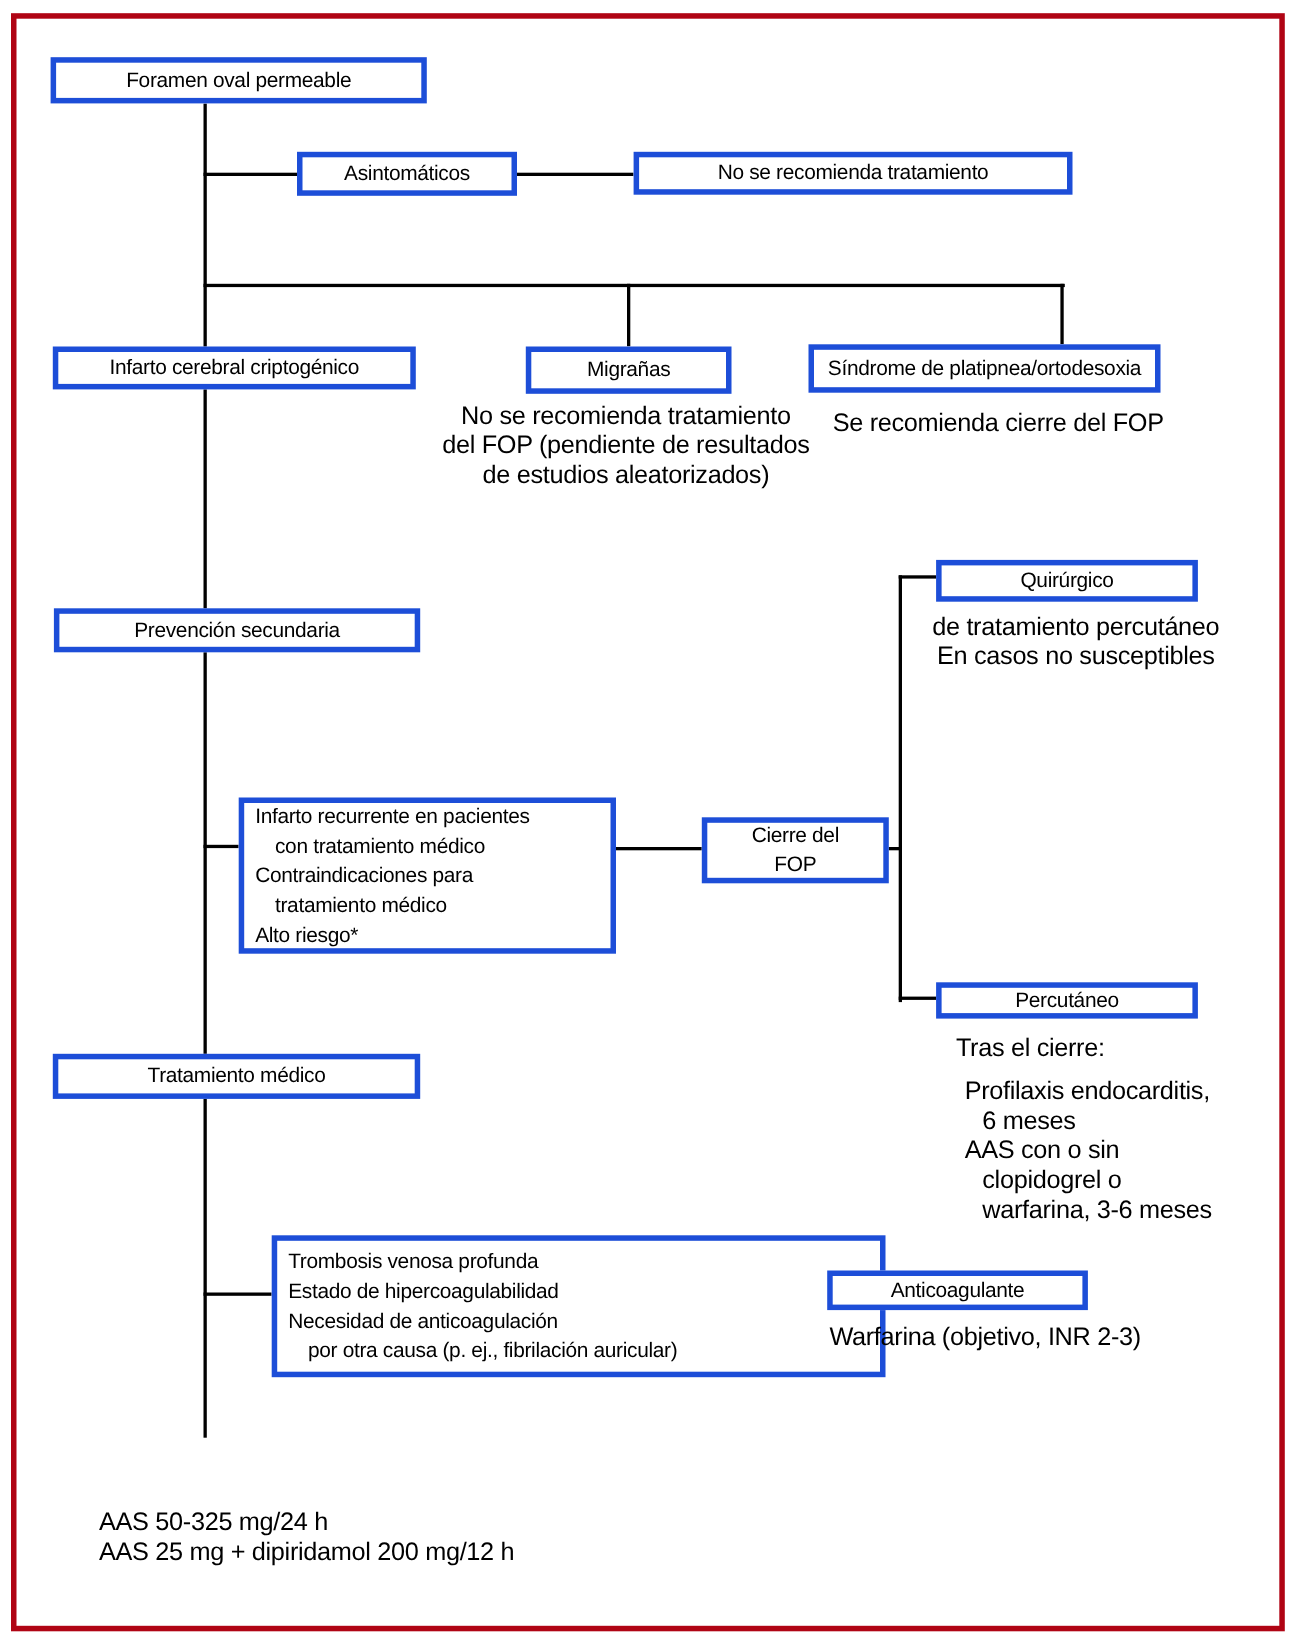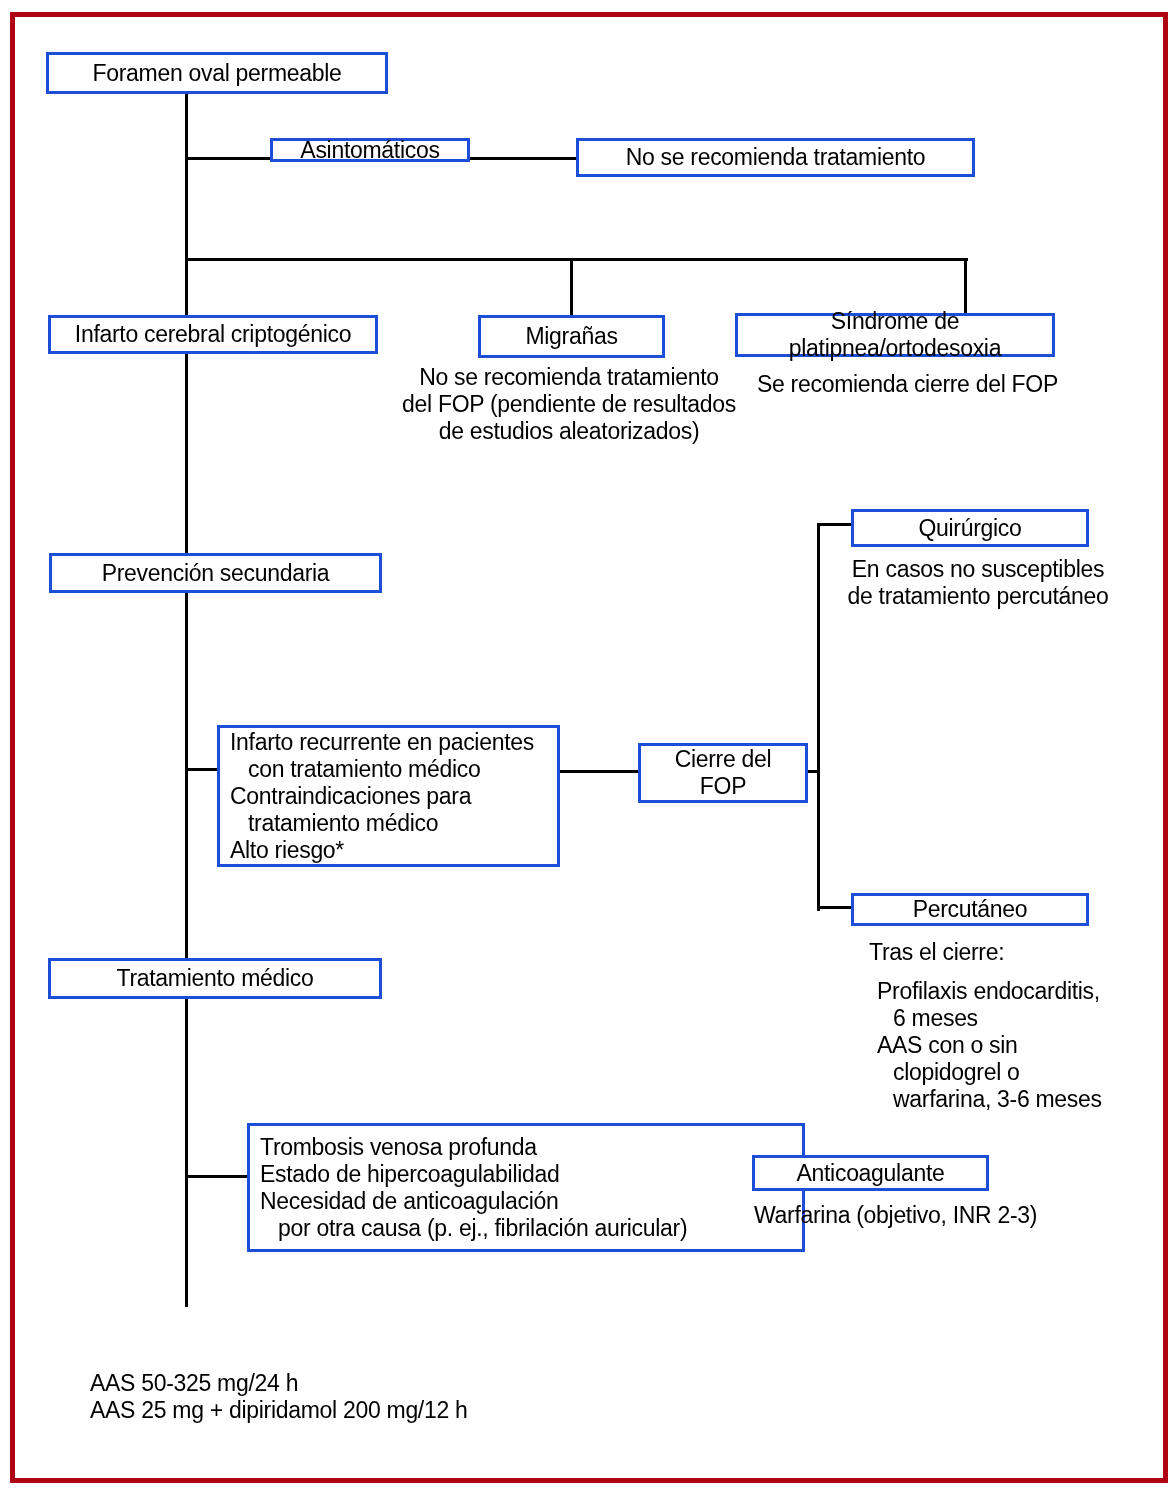--- a/index.html
+++ b/index.html
@@ -9,23 +9,23 @@
     color:#000;overflow:hidden;letter-spacing:-0.3px;
   }
   .frame{
     position:absolute;left:10px;top:12px;width:1158px;height:1471px;
     border:5px solid #b00414;box-sizing:border-box;background:transparent;
   }
   .line{position:absolute;background:#000;z-index:1;}
   .h{height:3px;}
   .v{width:3px;}
   .box{
-    position:absolute;z-index:2;background:#fff;border:3px solid #1d4ed8;
+    position:absolute;z-index:2;background:#fff;border:5px solid #1d4ed8;
     box-sizing:border-box;display:flex;align-items:center;justify-content:center;
-    font-size:23px;line-height:27px;text-align:center;
+    font-size:19px;line-height:27px;text-align:center;
   }
   .box.multi{
     flex-direction:column;align-items:flex-start;justify-content:center;
     text-align:right;padding:4px 8px 4px 10px;
   }
   .note{
     position:absolute;z-index:2;font-size:23px;line-height:27px;white-space:nowrap;
   }
   .center{text-align:center;}
   .ind{margin-left:16px;}
@@ -48,21 +48,21 @@
   <div class="line h" style="left:560px;top:770px;width:78px;"></div>
   <div class="line h" style="left:785px;top:770px;width:34px;"></div>
   <div class="line v" style="left:817px;top:523px;height:388px;"></div>
   <div class="line h" style="left:817px;top:523px;width:34px;"></div>
   <div class="line h" style="left:817px;top:906px;width:34px;"></div>
   <div class="line h" style="left:185px;top:1175px;width:62px;"></div>
   <div class="line h" style="left:715px;top:1173px;width:37px;"></div>
 
   <div class="box" style="left:46px;top:52px;width:342px;height:42px;">Foramen oval permeable</div>
 
-  <div class="box" style="left:270px;top:138px;width:200px;height:24px;">Asintomáticos</div>
+  <div class="box" style="left:270px;top:138px;width:200px;height:40px;">Asintomáticos</div>
 
   <div class="box" style="left:576px;top:138px;width:399px;height:39px;">No se recomienda tratamiento</div>
 
   <div class="box" style="left:48px;top:315px;width:330px;height:39px;">Infarto cerebral criptogénico</div>
 
   <div class="box" style="left:478px;top:315px;width:187px;height:43px;">Migrañas</div>
 
   <div class="box" style="left:735px;top:313px;width:320px;height:44px;">Síndrome de platipnea/ortodesoxia</div>
 
   <div class="box" style="left:49px;top:553px;width:333px;height:40px;">Prevención secundaria</div>
@@ -98,22 +98,22 @@
 
   <div class="note center" style="left:384px;top:364px;width:370px;">
     <div>No se recomienda tratamiento</div>
     <div>del FOP (pendiente de resultados</div>
     <div>de estudios aleatorizados)</div>
   </div>
 
   <div class="note" style="left:757px;top:371px;">Se recomienda cierre del FOP</div>
 
   <div class="note center" style="left:840px;top:556px;width:276px;">
+    <div>de tratamiento percutáneo</div>
     <div>En casos no susceptibles</div>
-    <div>de tratamiento percutáneo</div>
   </div>
 
   <div class="note" style="left:869px;top:939px;">Tras el cierre:</div>
 
   <div class="note" style="left:877px;top:978px;">
     <div>Profilaxis endocarditis,</div>
     <div class="ind">6 meses</div>
     <div>AAS con o sin</div>
     <div class="ind">clopidogrel o</div>
     <div class="ind">warfarina, 3-6 meses</div>

